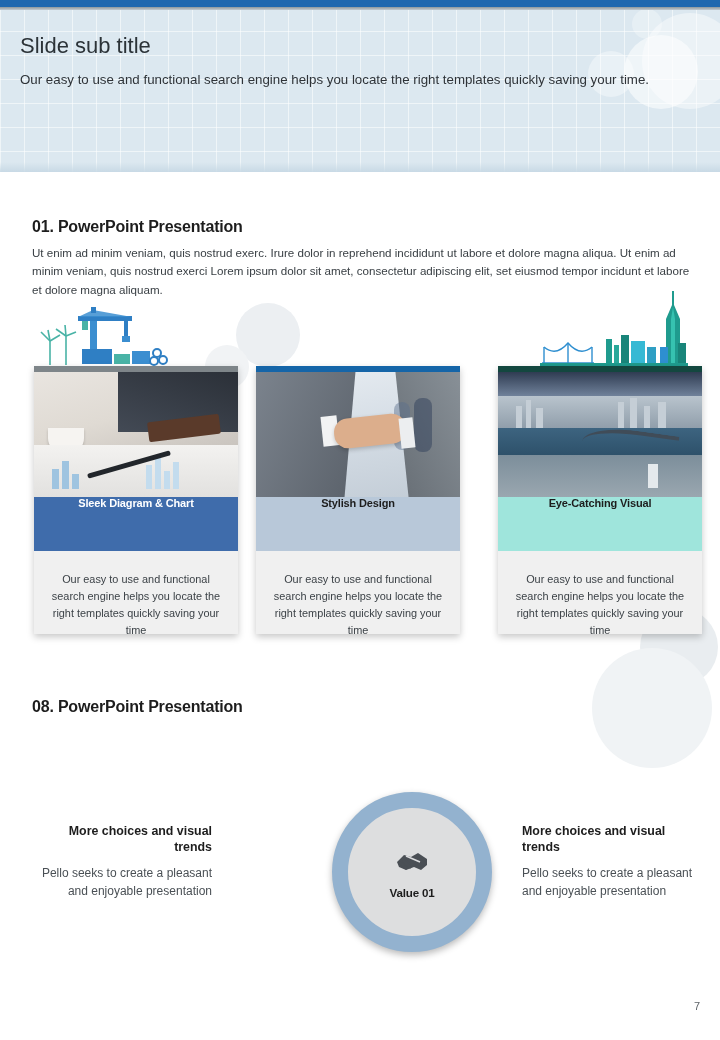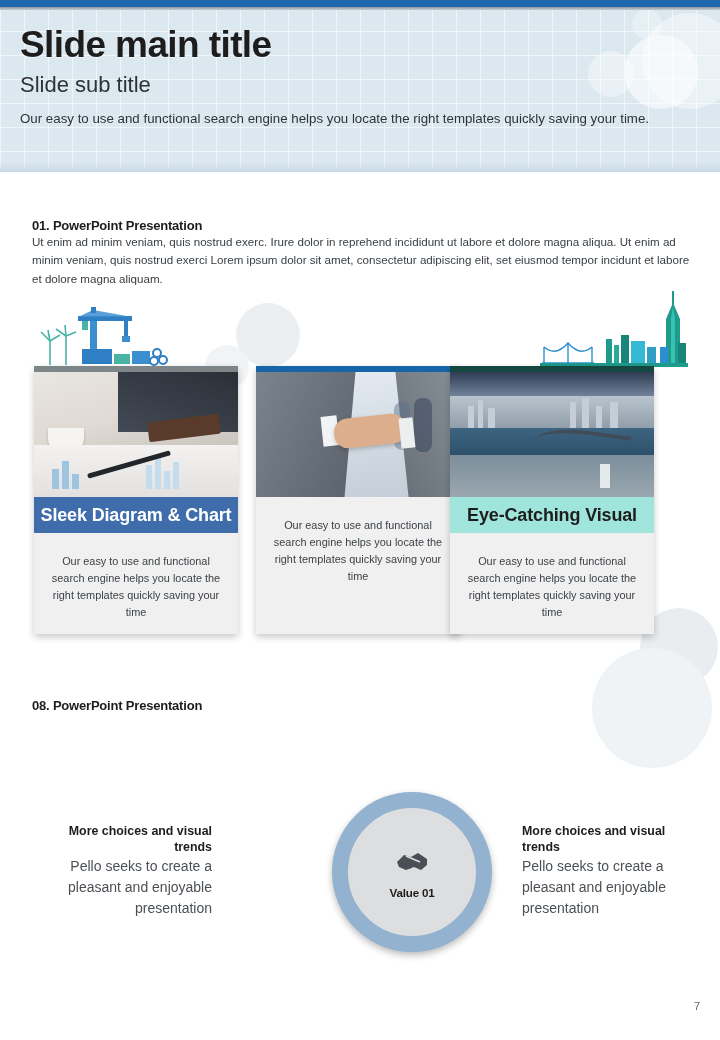--- a/index.html
+++ b/index.html
@@ -50,46 +50,46 @@
 
   
   .bg-circ { position:absolute; border-radius:50%; background:#eceff2; z-index:0; }
   .bgc1 { width:64px;  height:64px;  left:236px; top:303px; }
   .bgc2 { width:44px;  height:44px;  left:205px; top:345px; background:#f1f3f5;}
   .bgc3 { width:78px;  height:78px;  left:640px; top:608px; background:#e9edf0; }
   .bgc4 { width:120px; height:120px; left:592px; top:648px; background:#f0f3f5; }
 
   
   .section { position:absolute; z-index:3; }
-  .sec-title { font-size:13px; font-weight:bold; color:#1d1d1d; letter-spacing:-.2px; }
-  .sec-body  { font-size:11.6px; color:#3a4045; line-height:1.58; width:658px; }
+  .sec-title { font-size:16px; font-weight:bold; color:#1d1d1d; letter-spacing:-.2px; }
+  .sec-body  { font-size:11.6px; color:#3a4045; line-height:1.58; margin-top:8px; width:658px; }
 
   #sec1 { left:32px; top:218px; }
   #sec2 { left:32px; top:698px; }
 
   
   .decor { position:absolute; z-index:2; }
   #decor-left  { left:36px;  top:305px; }
   #decor-right { left:540px; top:285px; }
 
   
   .cards { position:absolute; left:34px; top:366px; width:656px; height:270px; z-index:4; }
   .card {
     position:absolute; top:0; width:204px; height:268px;
     background:#f0f0f0;
     box-shadow:0 3px 7px rgba(0,0,0,.22);
   }
   .card.c1 { left:0; }
   .card.c2 { left:222px; }
-  .card.c3 { left:416px; }
+  .card.c3 { left:464px; }
   .card-topbar { height:6px; width:100%; }
   .card-photo { height:125px; width:100%; position:relative; overflow:hidden; }
   .card-band {
-    height:36px; display:flex; align-items:center; justify-content:center;
-    font-size:18px; font-weight:bold; letter-spacing:-.15px;
+    height:54px; display:flex; align-items:flex-start; justify-content:center;
+    font-size:11px; font-weight:bold; letter-spacing:-.15px;
   }
   .card-text {
     padding:20px 14px 0 14px; text-align:center;
     font-size:10.9px; color:#3c4247; line-height:1.55;
   }
 
   
   .ph1 { background:linear-gradient(165deg,#e9e5e0 0%,#dfdad3 38%,#cfcac4 62%,#b9b4ae 100%); }
   .ph1 .dark  { position:absolute; right:0; top:0; width:120px; height:60px;
       background:linear-gradient(200deg,#2b3038,#434a55); }
@@ -152,38 +152,37 @@
     z-index:2;
   }
   .ring-icon { margin-bottom:6px; }
   .ring-label { font-size:12.6px; font-weight:bold; color:#1d1d1d; letter-spacing:-.2px; }
   .ring-right .ring-label { font-size:11.6px; }
 
   .venn-side { position:absolute; top:42px; width:180px; }
   .venn-left-txt  { left:32px;  text-align:right; }
   .venn-right-txt { left:522px; text-align:left; }
   .venn-h { font-size:12.4px; font-weight:bold; color:#1d1d1d; line-height:1.28; }
-  .venn-p { font-size:14px; color:#4a5055; line-height:1.5; margin-top:0; }
+  .venn-p { font-size:12px; color:#4a5055; line-height:1.5; margin-top:8px; }
 
   
   .pagenum { position:absolute; right:20px; bottom:28px; font-size:11px; color:#5e6469; z-index:5; }
 </style>
 </head>
 <body>
 
 <div class="topbar"></div>
 <div class="topbar-shade"></div>
 
 <div class="header">
   <div class="hdr-circ hc1"></div>
   <div class="hdr-circ hc2"></div>
   <div class="hdr-circ hc3"></div>
   <div class="hdr-circ hc4"></div>
   <div class="h-inner">
-    <div class="slide-title">Slide main title</div>
     <div class="slide-sub">Slide sub title</div>
     <div class="slide-desc">Our easy to use and functional search engine helps you locate the right templates quickly saving your time.</div>
   </div>
 </div>
 
 <div class="bg-circ bgc1"></div>
 <div class="bg-circ bgc2"></div>
 <div class="bg-circ bgc3"></div>
 <div class="bg-circ bgc4"></div>
 
@@ -275,20 +274,23 @@
   <div class="card c2">
     <div class="card-topbar" style="background:#1565A8"></div>
     <div class="card-photo ph2">
       <div class="suitL"></div>
       <div class="suitR"></div>
       <div class="blur1"></div>
       <div class="blur2"></div>
       <div class="cuff1"></div>
       <div class="hand"></div>
       <div class="cuff2"></div>
+    </div>
+    <div class="card-band" style="background:#B8C8D9;color:#1d1d1d">
+      <span>Stylish Design</span>
     </div>
     <div class="card-text">Our easy to use and functional search engine helps you locate the right templates quickly saving your time</div>
   </div>
 
   <div class="card c3">
     <div class="card-topbar" style="background:#13473F"></div>
     <div class="card-photo ph3">
       <div class="sky"></div>
       <div class="city"></div>
       <div class="water"></div>

